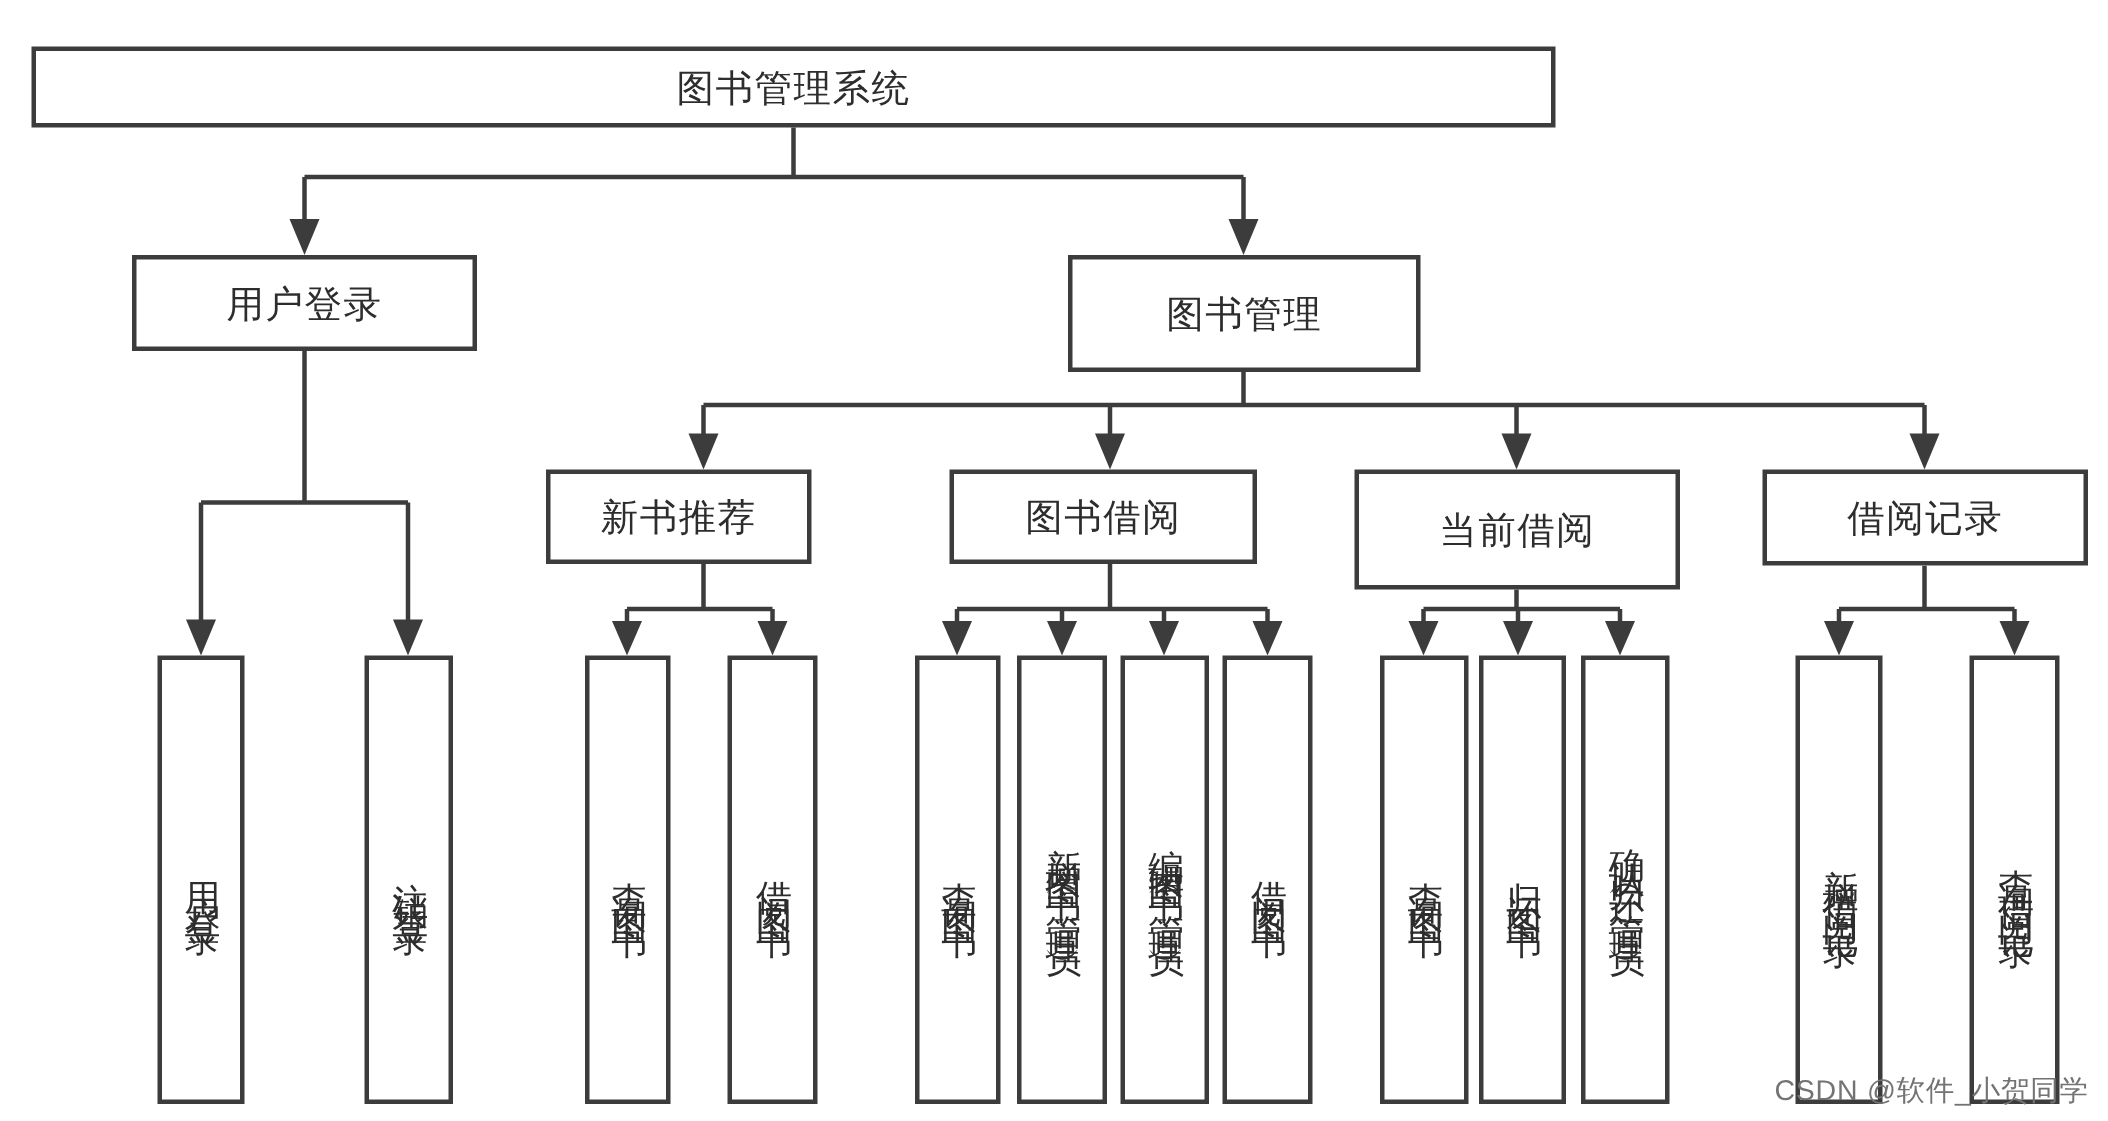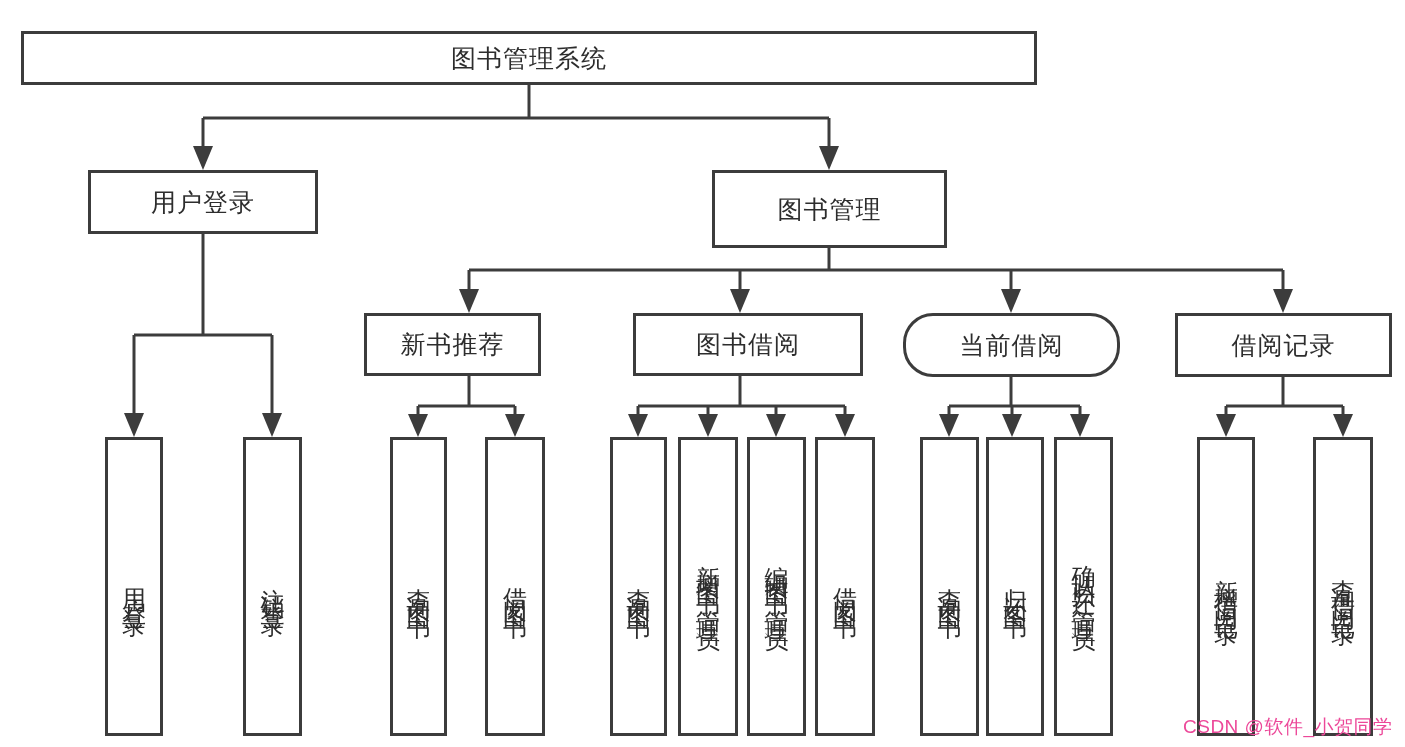--- a/index.html
+++ b/index.html
@@ -34,21 +34,21 @@
     text-orientation: mixed;
     font-size: 24px;
     letter-spacing: 9px;
     line-height: 1;
   }
   .watermark {
     position: absolute;
     left: 1183px;
     top: 714px;
     font-size: 19px;
-    color: #ec4899;
+    color: #737373;
     z-index: 3;
     white-space: nowrap;
     letter-spacing: 0.5px;
   }
 </style>
 </head>
 <body>
 
 <div class="stage">
 
@@ -129,22 +129,22 @@
       </g>
     </g>
   </svg>
 
   <div class="node hnode" style="left:21px; top:15px; width:1016px; height:54px;margin-top:16px;">图书管理系统</div>
 
   <div class="node hnode" style="left:88px; top:170px; width:230px; height:64px;">用户登录</div>
   <div class="node hnode" style="left:712px; top:170px; width:235px; height:78px;">图书管理</div>
 
   <div class="node hnode" style="left:364px; top:313px; width:177px; height:63px;">新书推荐</div>
-  <div class="node hnode" style="left:633px; top:313px; width:230px; height:63px;">图书借阅</div>
-  <div class="node hnode" style="left:903px; top:313px; width:217px; height:64px;border-radius:30px;">当前借阅</div>
+  <div class="node hnode" style="left:633px; top:313px; width:205px; height:63px;">图书借阅</div>
+  <div class="node hnode" style="left:903px; top:313px; width:217px; height:80px;">当前借阅</div>
   <div class="node hnode" style="left:1175px; top:313px; width:217px; height:64px;">借阅记录</div>
 
   <div class="node vnode" style="left:105px; top:437px; width:58px; height:299px;">
     <span class="vtext">用户登录</span>
   </div>
   <div class="node vnode" style="left:243px; top:437px; width:59px; height:299px;">
     <span class="vtext">注销登录</span>
   </div>
   <div class="node vnode" style="left:390px; top:437px; width:57px; height:299px;">
     <span class="vtext">查询图书</span>

